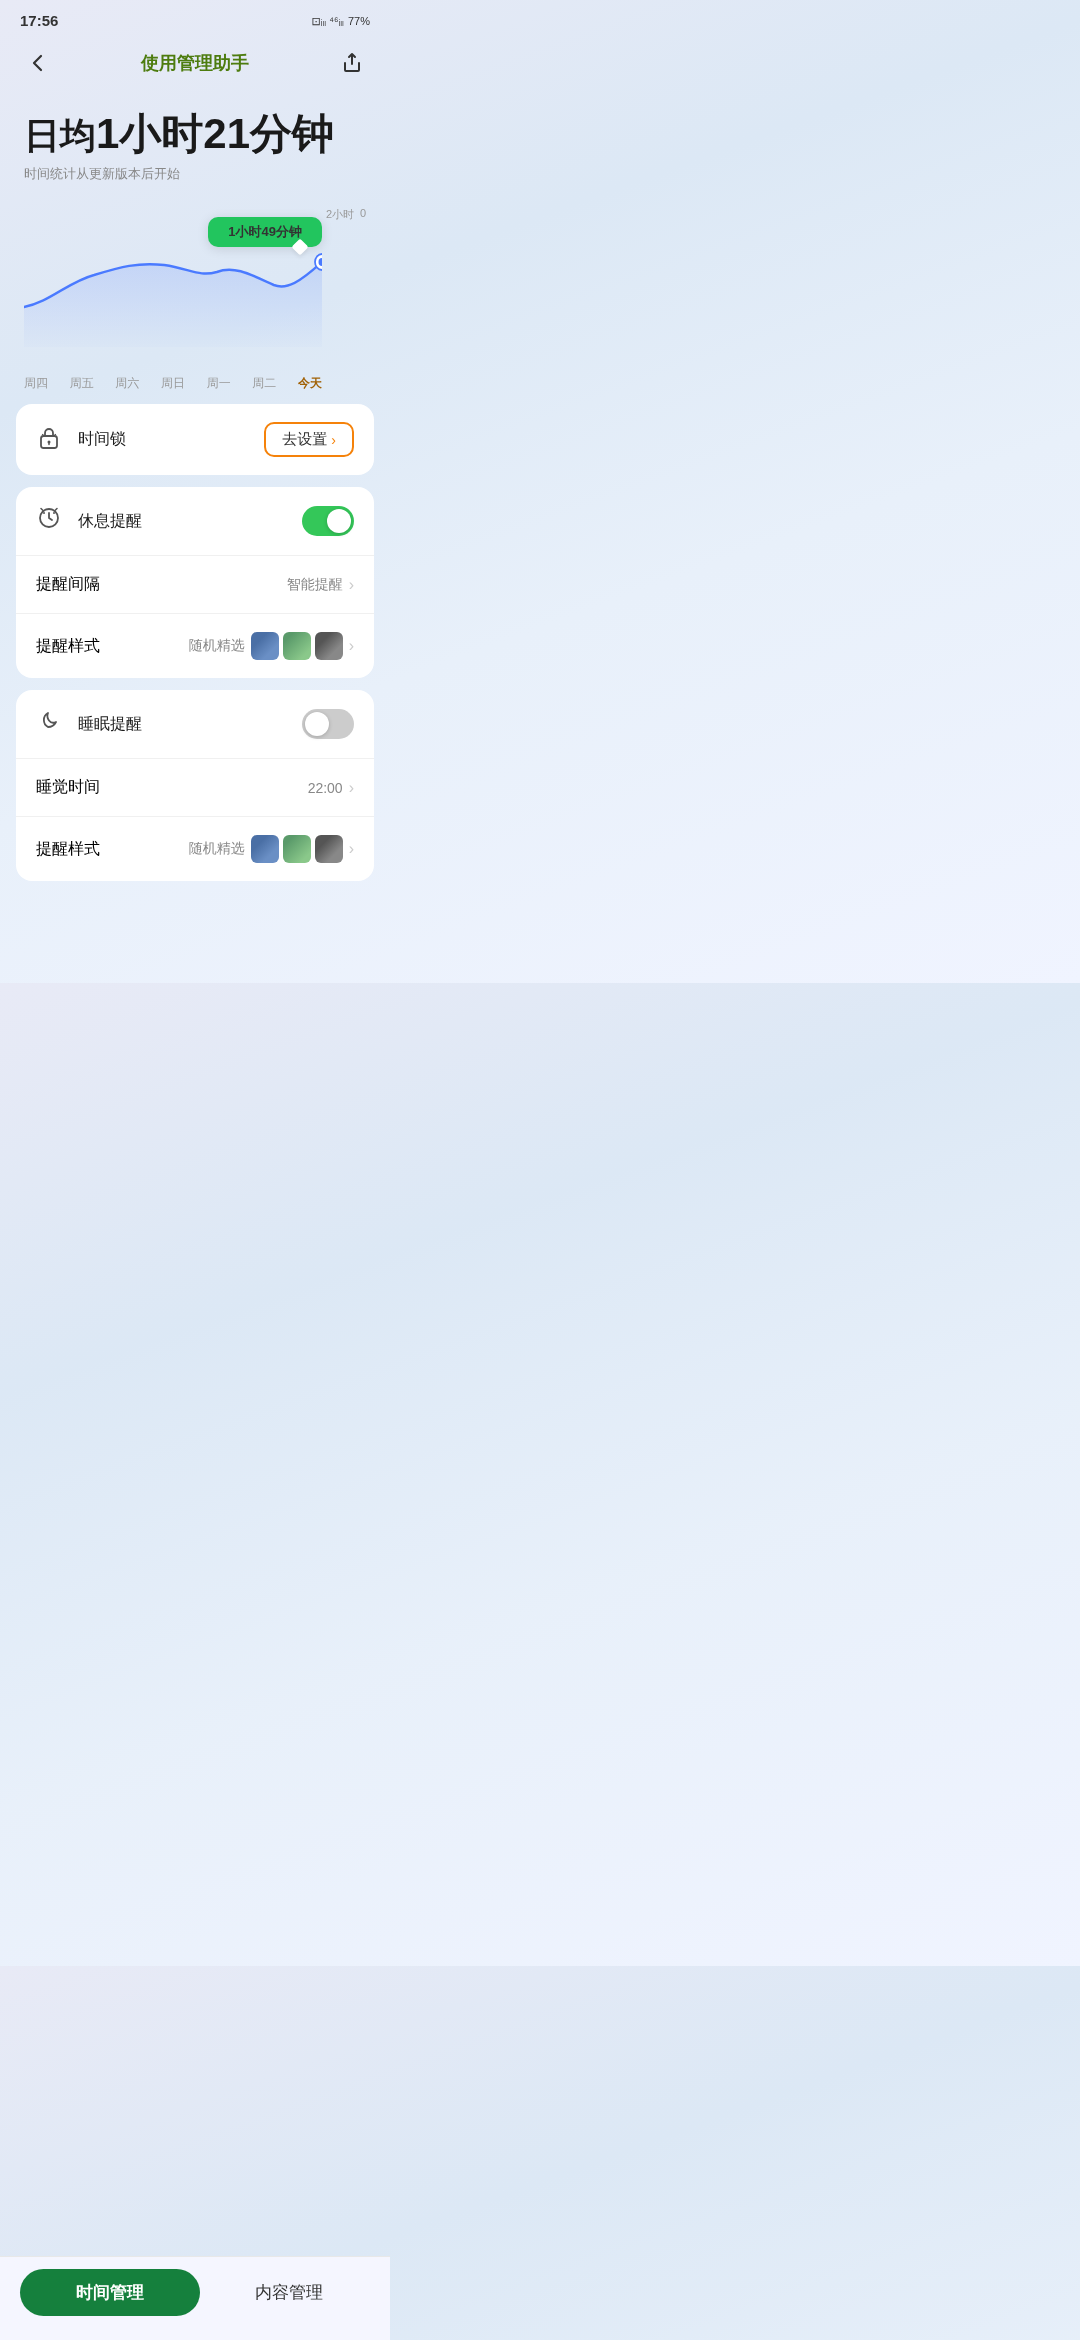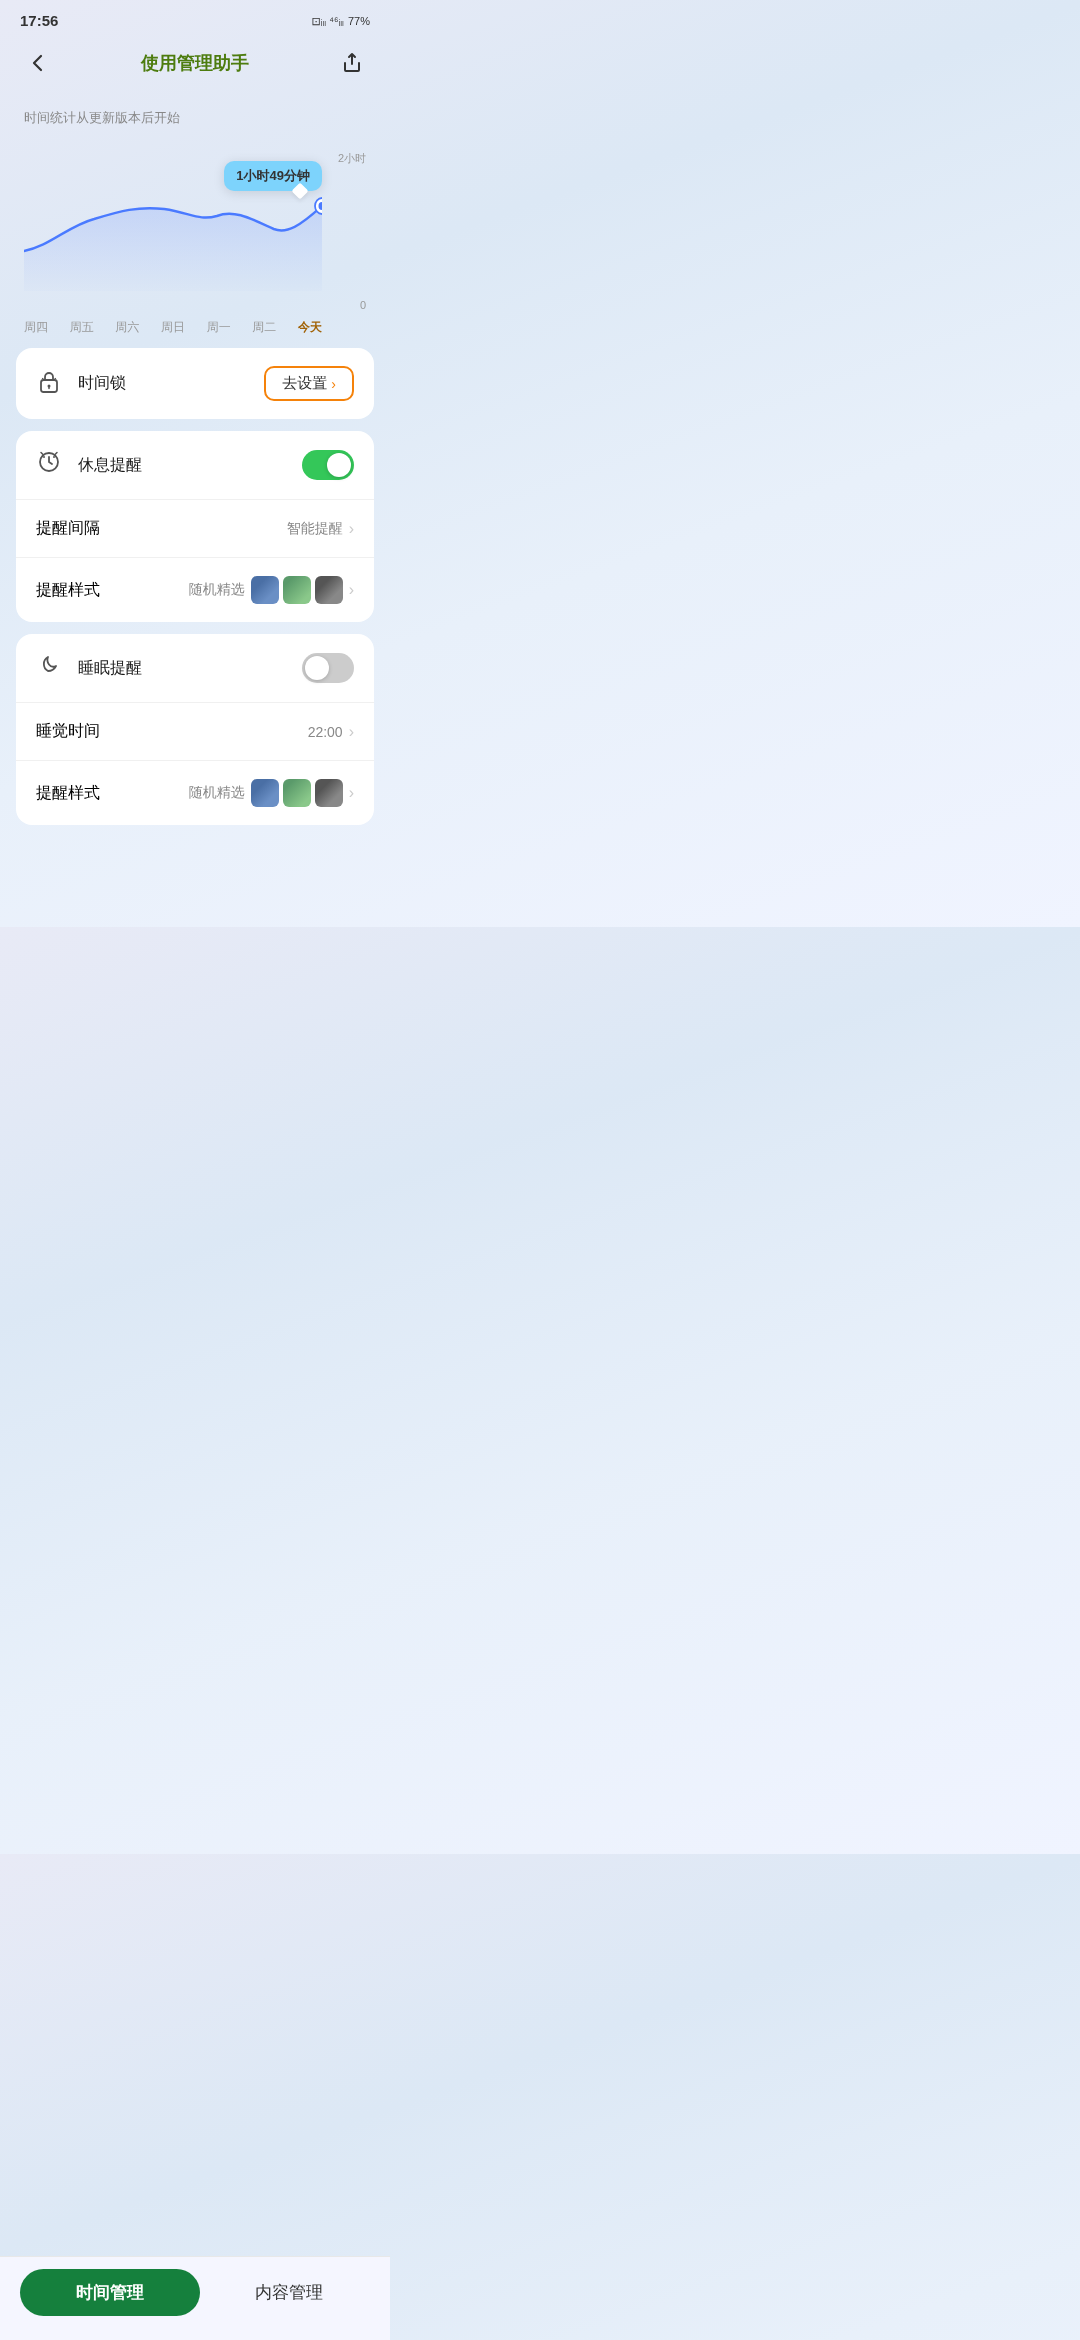--- a/index.html
+++ b/index.html
@@ -78,21 +78,21 @@
       height: 160px;
       margin-bottom: 0;
     }
 
     .chart-y-labels {
       position: absolute;
       right: 0;
       top: 0;
       height: 100%;
       display: flex;
-      flex-direction: column;
+      flex-direction: row;
       justify-content: space-between;
       font-size: 11px;
       color: #999;
       padding: 0;
       width: 40px;
       text-align: right;
     }
 
     .chart-svg-area {
       position: absolute;
@@ -100,23 +100,23 @@
       top: 0;
       right: 44px;
       height: 140px;
     }
 
     
     .chart-tooltip {
       position: absolute;
       right: 44px;
       top: 10px;
-      background: #7dd3fc;
+      background: #22c55e;
       border-radius: 10px;
-      padding: 6px 12px;
+      padding: 6px 20px;
       font-size: 13px;
       font-weight: 600;
       color: #333;
       box-shadow: 0 2px 12px rgba(0,0,0,0.12);
       white-space: nowrap;
     }
     .chart-tooltip::after {
       content: '';
       position: absolute;
       bottom: -6px;
@@ -321,20 +321,23 @@
     <svg width="22" height="22" viewBox="0 0 22 22" fill="none">
       <path d="M4 11v7a1 1 0 001 1h12a1 1 0 001-1v-7" stroke="#333" stroke-width="2" stroke-linecap="round"></path>
       <path d="M14 5l-3-3-3 3M11 2v10" stroke="#333" stroke-width="2" stroke-linecap="round" stroke-linejoin="round"></path>
     </svg>
   </div>
 </div>
 
 <div class="main-content">
 
   <div>
+    <div class="daily-average-title">
+      <span>日均</span><span class="highlight">1小时</span><span class="highlight">21分钟</span>
+    </div>
     <div class="daily-average-subtitle">时间统计从更新版本后开始</div>
   </div>
 
   <div class="chart-container">
 
     <div class="chart-y-labels">
       <span>2小时</span>
       <span></span>
       <span>0</span>
     </div>

